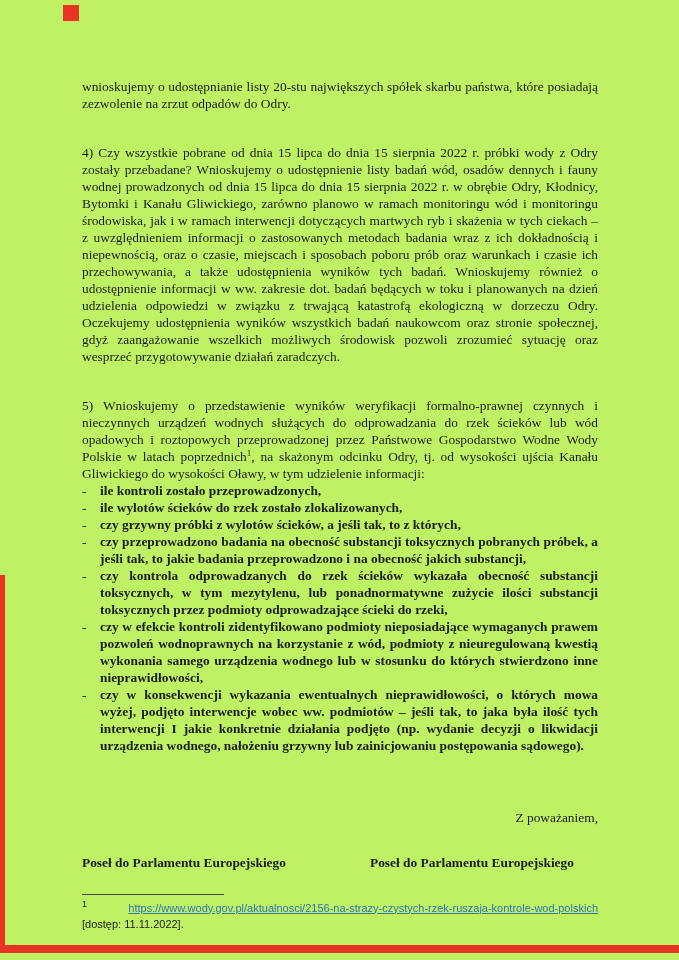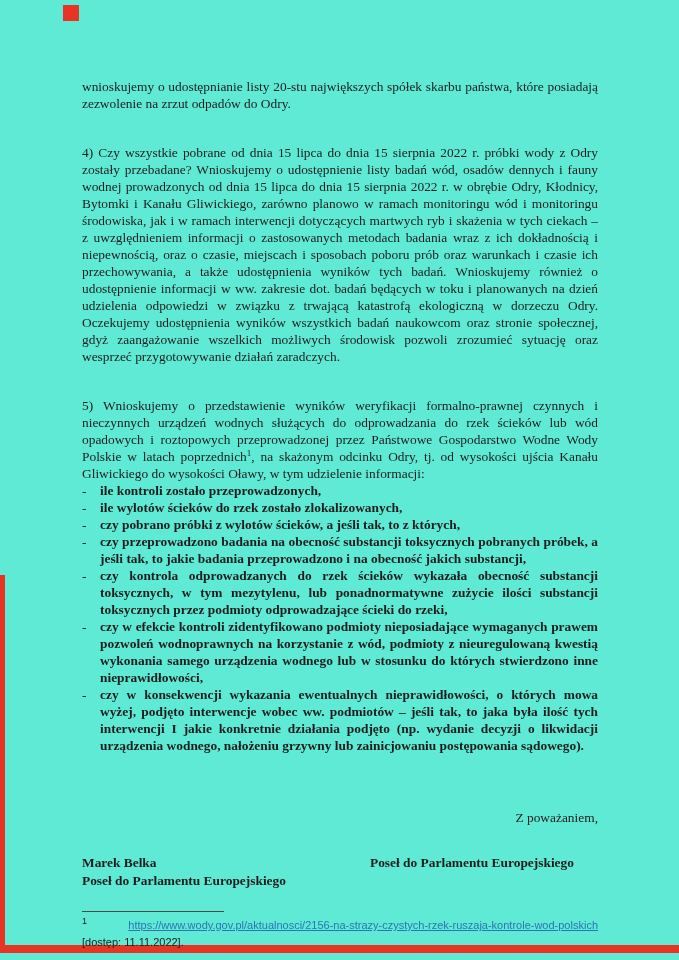--- a/index.html
+++ b/index.html
@@ -1,19 +1,19 @@
 <!DOCTYPE html>
 <html><head>
 <meta charset="utf-8">
 <style>
   html,body{margin:0;padding:0;background:#ffffff;}
   .page{
     position:relative;
     width:679px;height:960px;
-    background:#5eead4;
+    background:#bef264;
     font-family:"Liberation Serif", serif;
     color:#1c1c1c;
     overflow:hidden;
   }
   .content{
     position:absolute;
     left:82px;top:78px;width:516px;
   }
   .para{
     margin:0;
@@ -88,21 +88,21 @@
       <div class="bullet">
         <span class="dash">-</span>
         <span class="btext">ile kontroli zostało przeprowadzonych,</span>
       </div>
       <div class="bullet">
         <span class="dash">-</span>
         <span class="btext">ile wylotów ścieków do rzek zostało zlokalizowanych,</span>
       </div>
       <div class="bullet">
         <span class="dash">-</span>
-        <span class="btext">czy pobrano próbki z wylotów ścieków, a jeśli tak, to z których,</span>
+        <span class="btext">czy grzywny próbki z wylotów ścieków, a jeśli tak, to z których,</span>
       </div>
       <div class="bullet">
         <span class="dash">-</span>
         <span class="btext">czy przeprowadzono badania na obecność substancji toksycznych pobranych próbek, a jeśli tak, to jakie badania przeprowadzono i na obecność jakich substancji,</span>
       </div>
       <div class="bullet">
         <span class="dash">-</span>
         <span class="btext">czy kontrola odprowadzanych do rzek ścieków wykazała obecność substancji toksycznych, w tym mezytylenu, lub ponadnormatywne zużycie ilości substancji toksycznych przez podmioty odprowadzające ścieki do rzeki,</span>
       </div>
       <div class="bullet">
@@ -112,21 +112,20 @@
       <div class="bullet">
         <span class="dash">-</span>
         <span class="btext">czy w konsekwencji wykazania ewentualnych nieprawidłowości, o których mowa wyżej, podjęto interwencje wobec ww. podmiotów – jeśli tak, to jaka była ilość tych interwencji I jakie konkretnie działania podjęto (np. wydanie decyzji o likwidacji urządzenia wodnego, nałożeniu grzywny lub zainicjowaniu postępowania sądowego).</span>
       </div>
     </div>
 
     <div class="closing">Z poważaniem,</div>
 
     <div class="signatures">
       <div class="sig-left">
-        <div>Marek Belka</div>
         <div>Poseł do Parlamentu Europejskiego</div>
       </div>
       <div class="sig-right">
         <div>Poseł do Parlamentu Europejskiego</div>
       </div>
     </div>
 
     <div class="footnote">
       <div class="fn-rule"></div>
       <p class="fn-text"><sup>1</sup> <a class="fn-link" style="color: rgb(46, 116, 181);">https://www.wody.gov.pl/aktualnosci/2156-na-strazy-czystych-rzek-ruszaja-kontrole-wod-polskich</a><span> [dostęp: 11.11.2022].</span></p>

